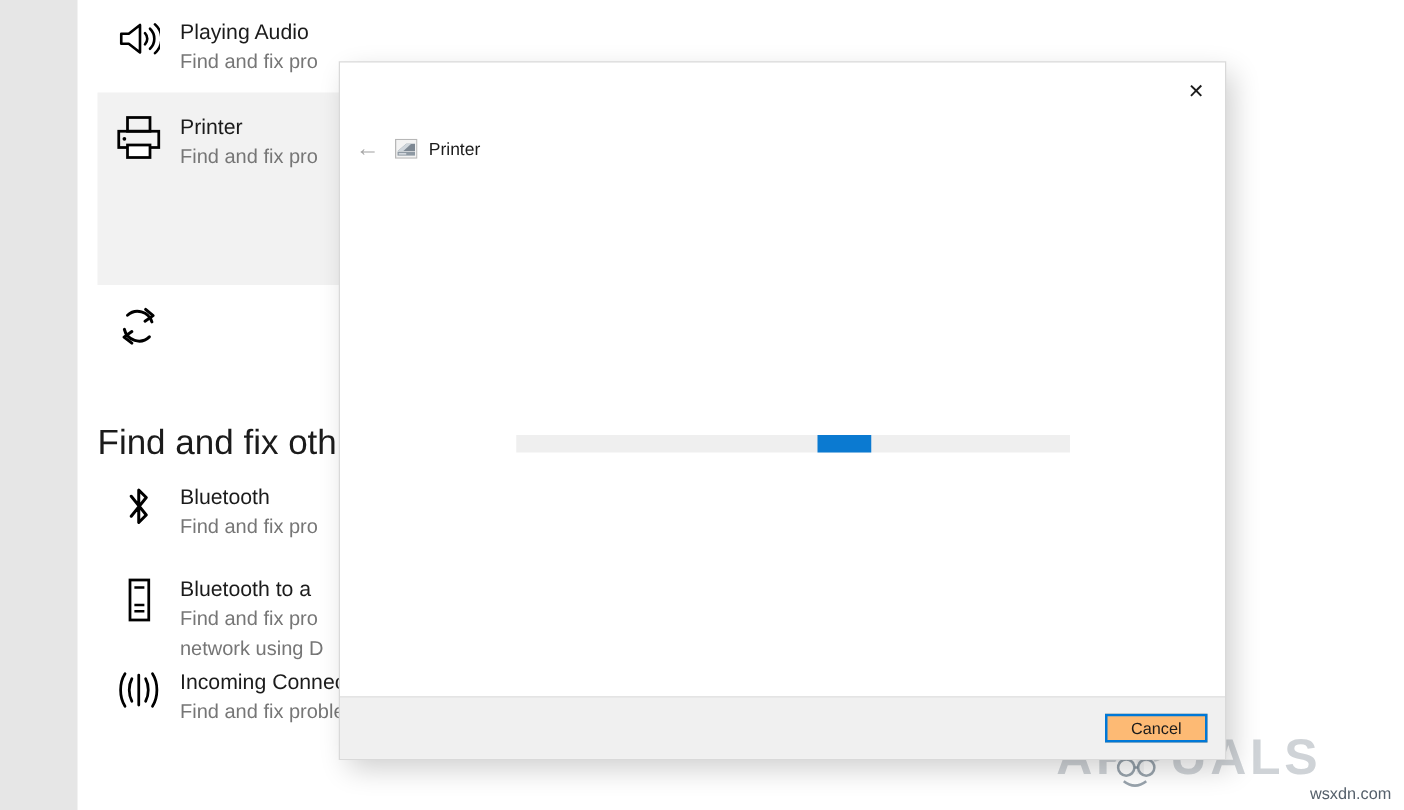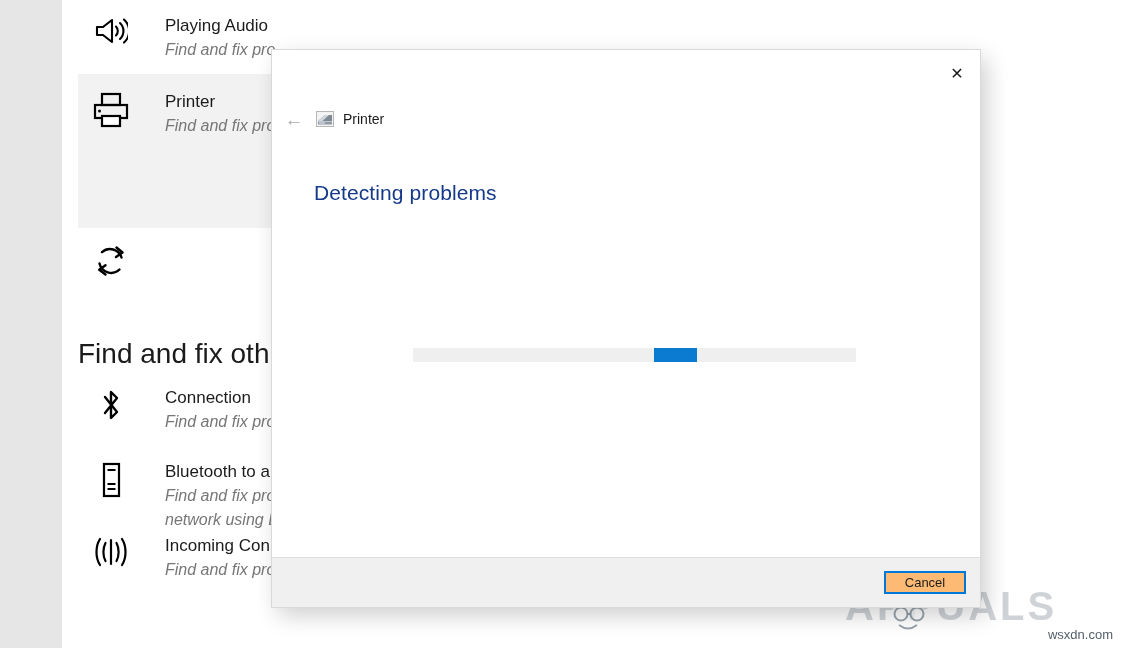--- a/index.html
+++ b/index.html
@@ -35,21 +35,20 @@
     left: 78px;
     top: 0;
     width: 800px;
   }
 
   .ts-row {
     display: flex;
     align-items: flex-start;
     padding: 14px 0 14px 0;
     box-sizing: border-box;
-    gap: 21px;
   }
   .ts-row.selected {
     background: #f2f2f2;
   }
   .ts-icon {
     width: 66px;
     min-width: 66px;
     display: flex;
     align-items: flex-start;
     justify-content: center;
@@ -63,21 +62,20 @@
     font-size: 17px;
     color: #1b1b1b;
     line-height: 24px;
     white-space: nowrap;
   }
   .ts-desc {
     font-size: 16px;
     color: #767676;
     line-height: 24px;
     white-space: pre-line;
-    font-style: italic;
   }
   .section-heading {
     font-size: 28px;
     color: #1b1b1b;
     line-height: 28px;
     white-space: nowrap;
   }
 
   
   #troubleshoot-dialog {
@@ -278,21 +276,21 @@
       <div class="section-heading">Find and fix oth</div>
     </div>
 
     <div class="ts-row" style="height:74px;padding-top:12px;">
       <div class="ts-icon">
         <svg width="30" height="34" viewBox="0 0 30 34" aria-hidden="true">
           <path d="M9 9 L21 24 L15 30 V4 L21 10 L9 25" fill="none" stroke="#000" stroke-width="2.4" stroke-linejoin="round" stroke-linecap="round"></path>
         </svg>
       </div>
       <div class="ts-text">
-        <div class="ts-title">Connection</div>
+        <div class="ts-title">Bluetooth</div>
         <div class="ts-desc">Find and fix pro</div>
       </div>
     </div>
 
     <div class="ts-row" style="height:76px;padding-top:12px;">
       <div class="ts-icon">
         <svg width="26" height="36" viewBox="0 0 26 36" aria-hidden="true">
           <rect x="6" y="2" width="15" height="32" fill="none" stroke="#000" stroke-width="2.2"></rect>
           <line x1="9.5" y1="8" x2="17.5" y2="8" stroke="#000" stroke-width="2"></line>
           <line x1="9.5" y1="22" x2="17.5" y2="22" stroke="#000" stroke-width="2"></line>
@@ -339,21 +337,20 @@
         <path d="M2 10 L9 4 L16 4 L16 10 Z" fill="#7d8893"></path>
         <path d="M2 10 L9 4 L13 4 L6.5 10 Z" fill="#cfd6dc"></path>
         <rect x="2" y="10.5" width="14" height="3" fill="#8e99a3"></rect>
         <line x1="3" y1="12" x2="9" y2="12" stroke="#e9edf0" stroke-width="1"></line>
       </svg>
     </span>
     <span class="dlg-header-title">Printer</span>
   </div>
 
   <div class="dlg-body">
-    <div class="dlg-h1">Detecting problems</div>
     <div class="progress-wrap">
       <div class="progress-block"></div>
     </div>
   </div>
 
   <div class="dlg-footer">
     <button class="btn-cancel">Cancel</button>
   </div>
 </div>
 

